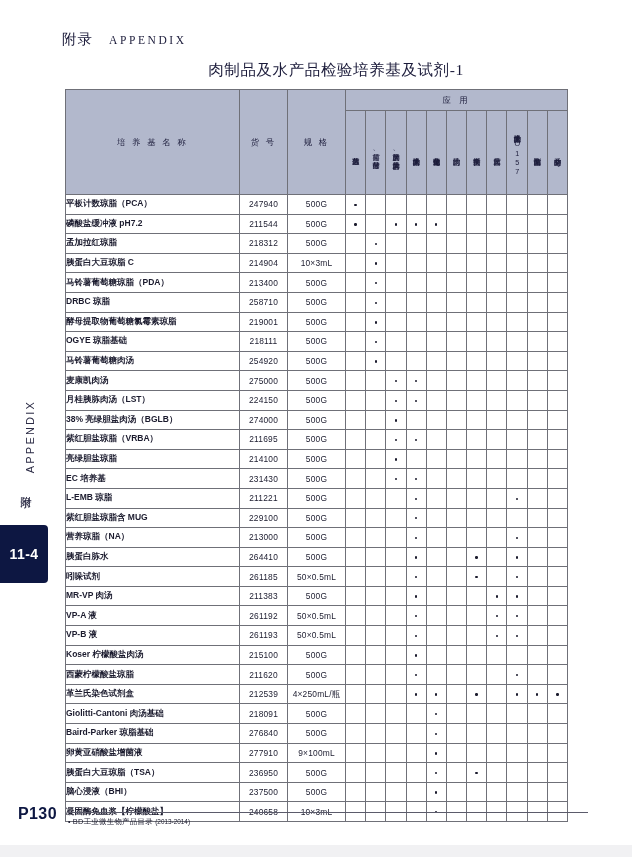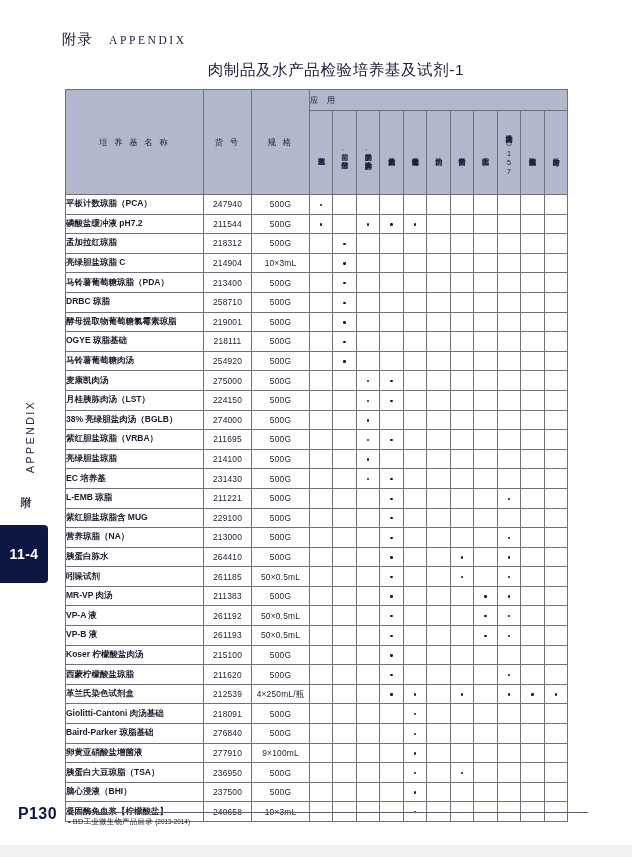--- a/index.html
+++ b/index.html
@@ -83,20 +83,21 @@
   }
   .doc-title {
     position: absolute;
     left: 0; right: 0;
     top: 60px;
     text-align: center;
     padding-left: 40px;
     font-size: 15.5px;
     color: #1b1b3a;
     letter-spacing: .6px;
+    font-family: Liberation Serif, serif;
   }
 
   
   .tbl-wrap {
     position: absolute;
     left: 65px;
     top: 89px;
     width: 503px;
   }
   table.grid {
@@ -104,37 +105,37 @@
     width: 100%;
     table-layout: fixed;
     font-size: 7.6px;
   }
   table.grid th, table.grid td {
     border: 1px solid #6f7078;
     padding: 0;
   }
   .hd { background: #b2b8cc; }
 
-  th.c-name { width: 138px; }
+  th.c-name { width: 174px; }
   th.c-code { width: 48px; }
   th.c-spec { width: 58px; }
   th.c-app  { width: 20.2px; }
 
   .hcell-main {
     height: 105px;
     vertical-align: middle;
     text-align: center;
     font-weight: normal;
     font-size: 8.4px;
     letter-spacing: 2.2px;
     color: #1b1b3a;
   }
   .hcell-app-top {
     height: 21px;
-    text-align: left;
+    text-align: center;
     font-weight: normal;
     font-size: 8.4px;
     letter-spacing: 3px;
     color: #1b1b3a;
   }
   .hcell-vert {
     height: 84px;
     vertical-align: middle;
     font-weight: normal;
     color: #1b1b3a;
@@ -322,21 +323,21 @@
             <td class="app"></td>
             <td class="app"></td>
             <td class="app"></td>
             <td class="app"></td>
             <td class="app"></td>
             <td class="app"></td>
             <td class="app"></td>
             <td class="app"></td>
           </tr>
           <tr>
-            <td class="name">亮绿胆盐琼脂 C</td>
+            <td class="name">胰蛋白大豆琼脂 C</td>
             <td class="code">214904</td>
             <td class="spec">10×3mL</td>
             <td class="app"></td>
             <td class="app"><span class="dot"></span></td>
             <td class="app"></td>
             <td class="app"></td>
             <td class="app"></td>
             <td class="app"></td>
             <td class="app"></td>
             <td class="app"></td>

